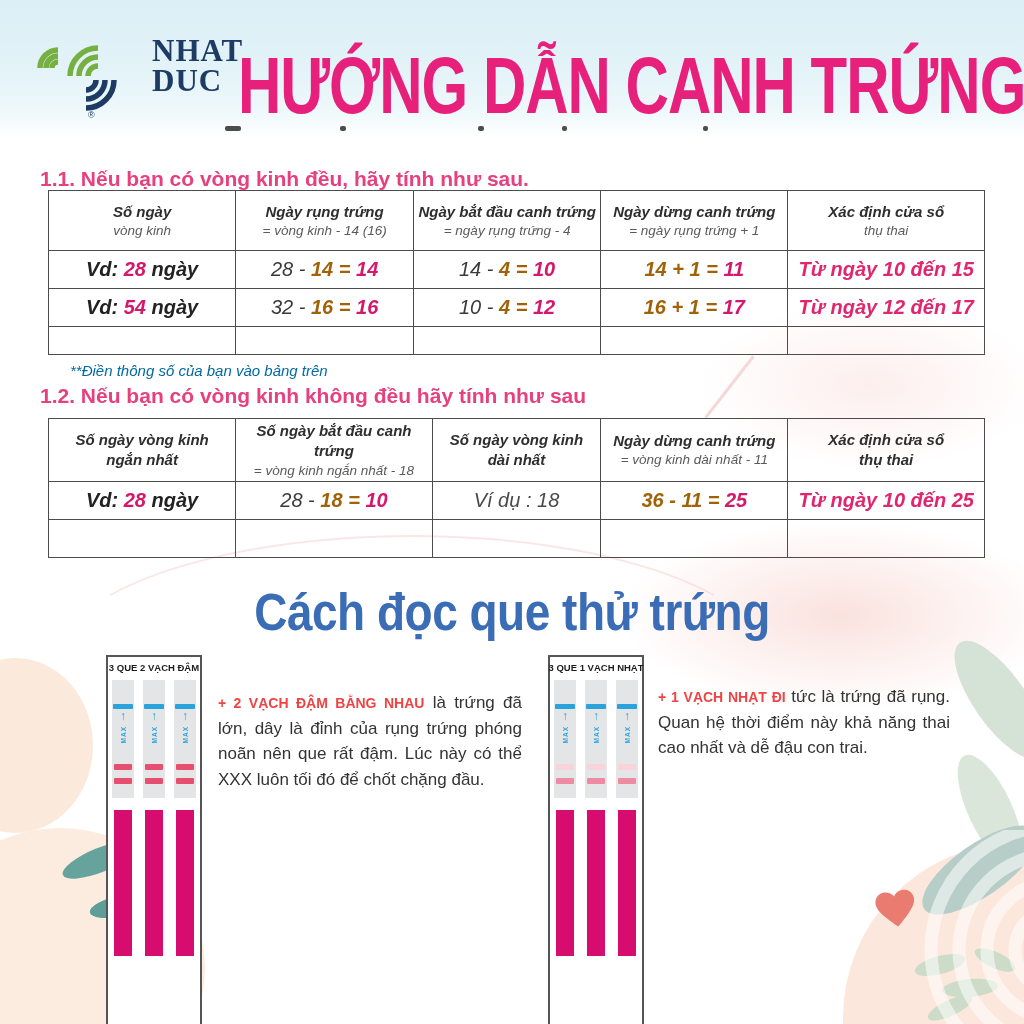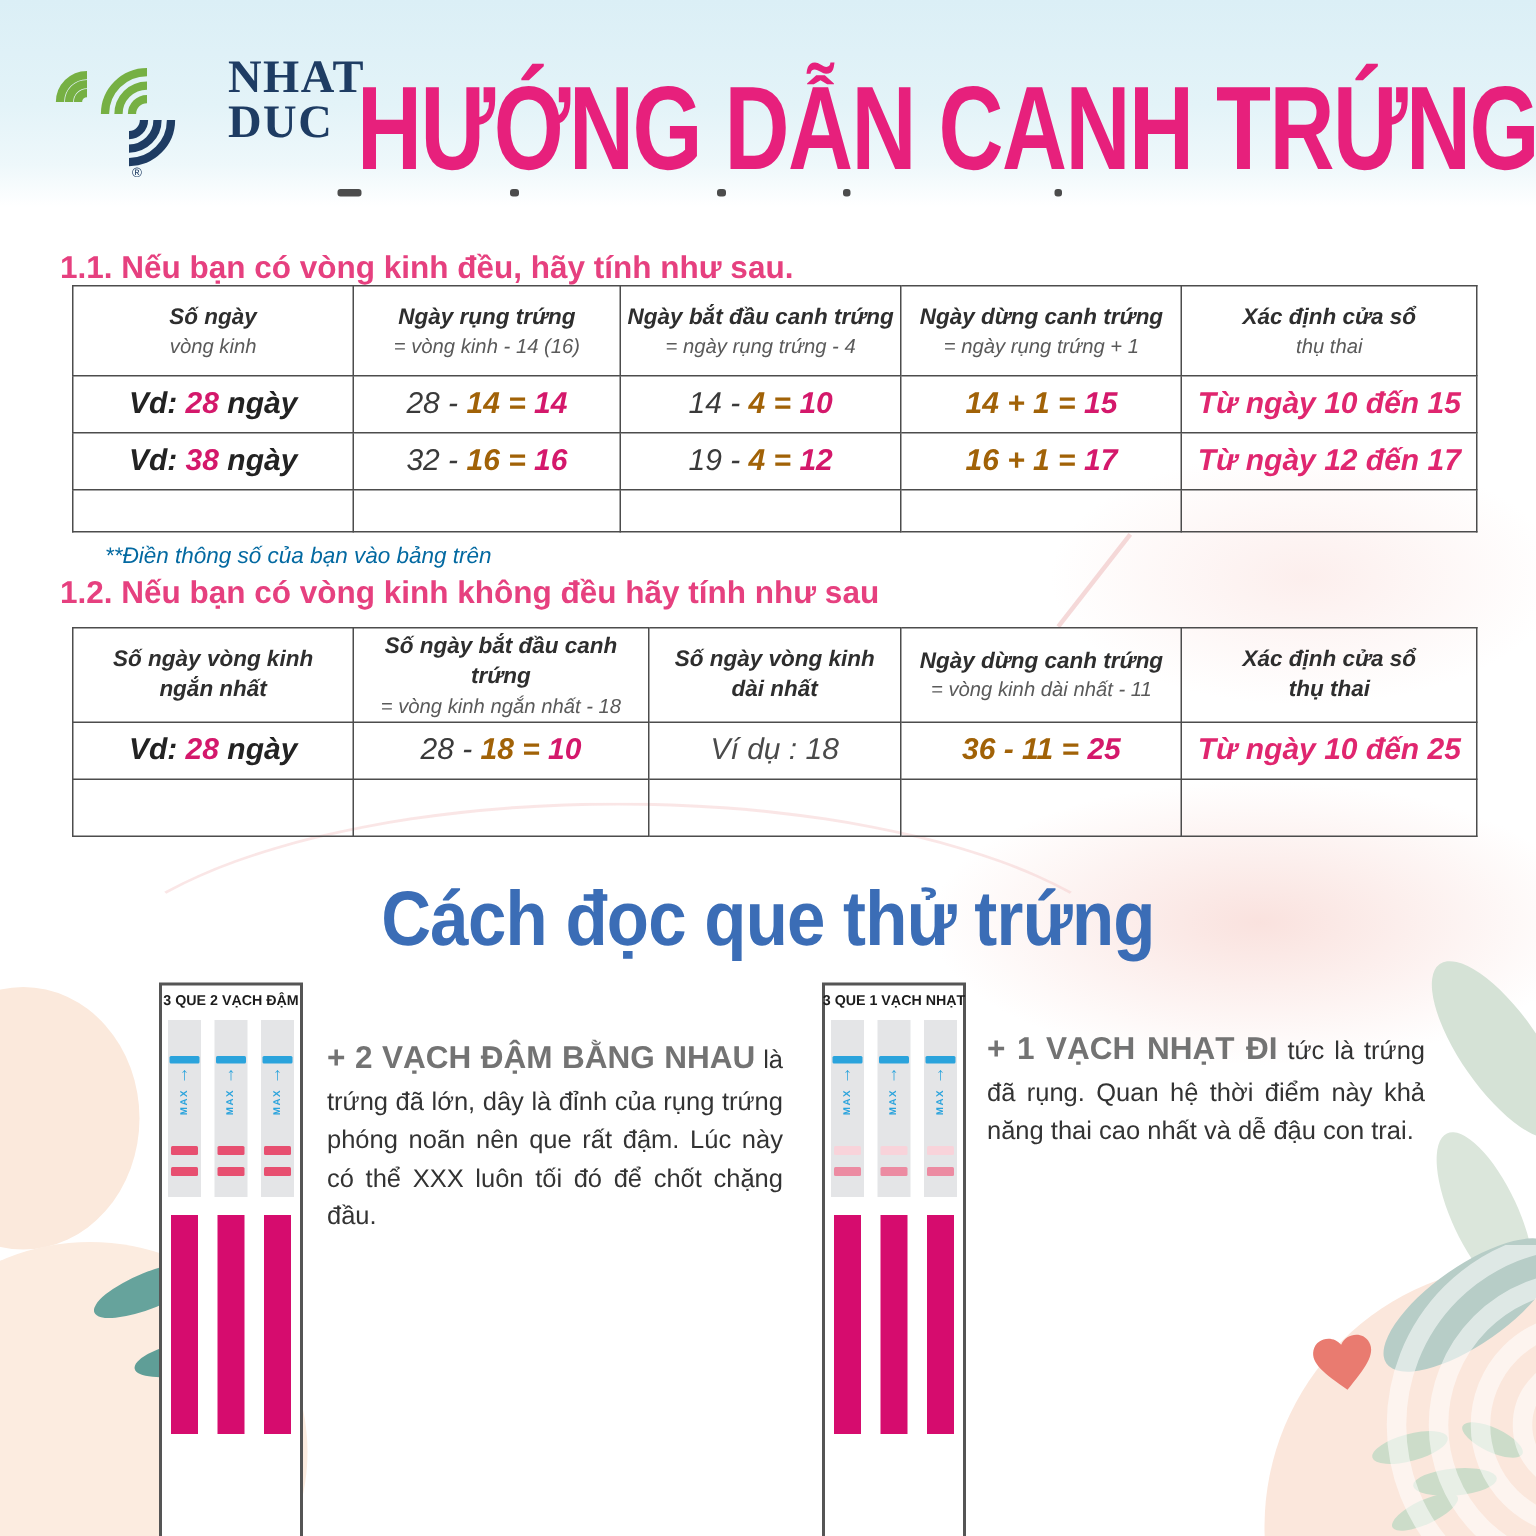--- a/index.html
+++ b/index.html
@@ -71,21 +71,21 @@
   .maxlab{position:absolute;top:46px;left:50%;transform:translateX(-50%) rotate(180deg);
     writing-mode:vertical-rl;font-size:6.5px;font-weight:bold;color:#2aa3dc;letter-spacing:1px;}
   .l1,.l2{position:absolute;left:2px;right:2px;height:6px;border-radius:1px;}
   .l1{top:84px;} .l2{top:98px;}
   .box-l .l1,.box-l .l2{background:#e74f70;}
   .box-r .l1{background:#f8d3da;} .box-r .l2{background:#ec8ba2;}
   .handle{width:18px;height:146px;background:#d60c6e;margin-top:12px;}
   .read-text{font-size:17px;line-height:1.5;text-align:justify;color:#333;}
   .txt-l{left:218px;top:690px;width:304px;}
   .txt-r{left:658px;top:660px;width:292px;margin-top:24px;}
-  .lead{font-weight:bold;color:#737373;font-size:21px;}
+  .lead{font-weight:bold;color:#ef4444;font-size:14px;}
 </style>
 </head>
 <body>
 
 <div class="abs deco blob blob-left"></div>
 <div class="abs deco blob blob-bl"></div>
 <div class="abs deco blob blob-br"></div>
 <div class="abs deco pink-glow"></div>
 <div class="abs deco pink-glow2"></div>
 <div class="abs deco pink-line"></div>
@@ -183,27 +183,27 @@
         </th>
     <th>
           <div class="th1">Xác định cửa sổ</div>
           <div class="th2">thụ thai</div>
         </th>
   </tr>
   <tr class="drow">
     <td class="cyc"><span>Vd: </span><span class="res">28</span><span> ngày</span></td>
     <td><span class="pre">28 - </span><span class="mid">14 = </span><span class="res">14</span></td>
     <td><span class="pre">14 - </span><span class="mid">4 = </span><span class="res">10</span></td>
-    <td><span class="mid">14 + 1 = </span><span class="res">15</span></td>
+    <td><span class="mid">14 + 1 = </span><span class="res">11</span></td>
     <td class="win">Từ ngày 10 đến 15</td>
   </tr>
   <tr class="drow">
-    <td class="cyc"><span>Vd: </span><span class="res">38</span><span> ngày</span></td>
+    <td class="cyc"><span>Vd: </span><span class="res">54</span><span> ngày</span></td>
     <td><span class="pre">32 - </span><span class="mid">16 = </span><span class="res">16</span></td>
-    <td><span class="pre">19 - </span><span class="mid">4 = </span><span class="res">12</span></td>
+    <td><span class="pre">10 - </span><span class="mid">4 = </span><span class="res">12</span></td>
     <td><span class="mid">16 + 1 = </span><span class="res">17</span></td>
     <td class="win">Từ ngày 12 đến 17</td>
   </tr>
   <tr class="erow1">
     <td></td>
         <td></td>
         <td></td>
         <td></td>
         <td></td>
   </tr>

